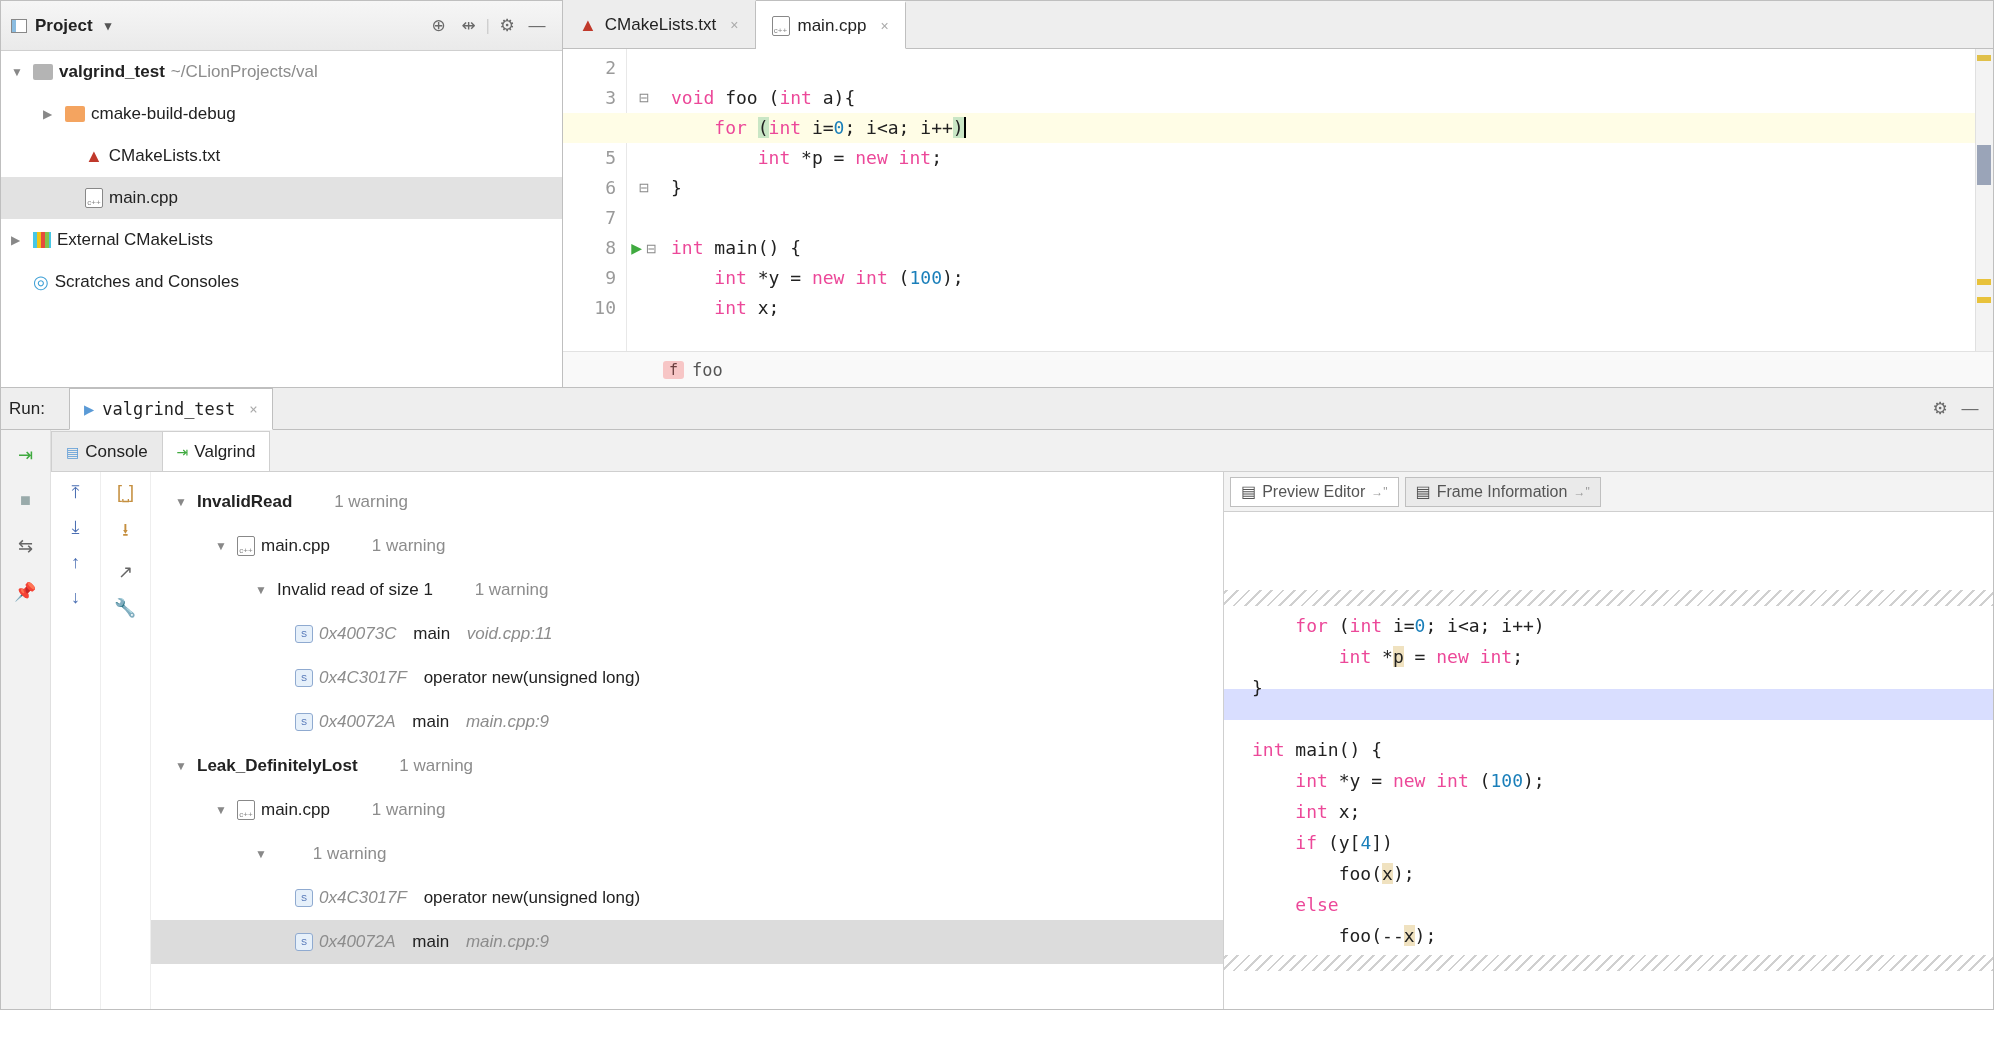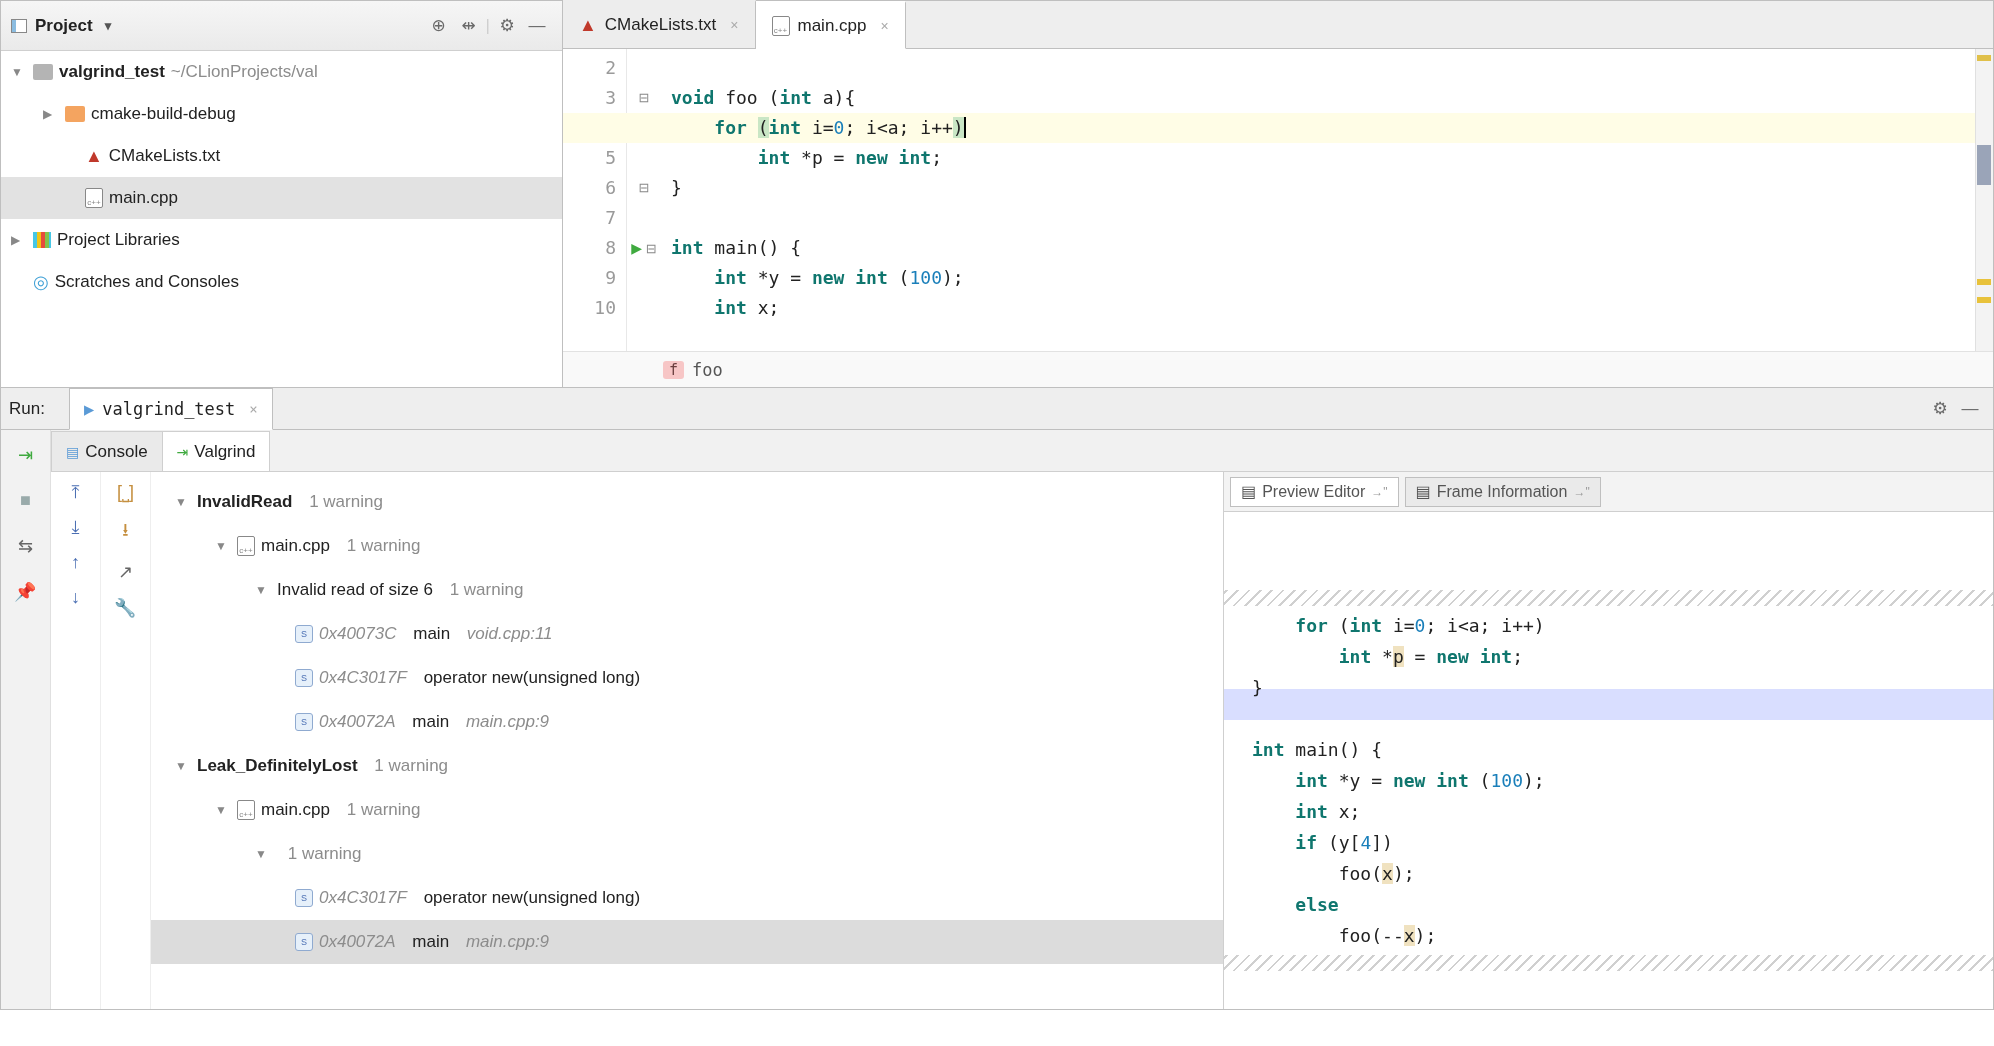--- a/index.html
+++ b/index.html
@@ -36,21 +36,21 @@
     .tab-bar { height: 48px; background: #eee; border-bottom: 1px solid #bfbfbf; display: flex; align-items: flex-end; }
     .file-tab { height: 48px; padding: 0 16px; display: flex; align-items: center; gap: 8px; border-right: 1px solid #bfbfbf; cursor: pointer; background: #ededed; border-top: 2px solid transparent; }
     .file-tab.active { background: #fff; border-top: 2px solid #fff; border-bottom: 1px solid #fff; margin-bottom: -1px; }
     .tab-close { color: #aaa; font-size: 14px; margin-left: 6px; }
     .editor-body { flex: 1; display: flex; background: #fff; position: relative; }
     .gutter { width: 64px; text-align: right; padding: 4px 10px 0 0; color: #9a9a9a; font-family: "Consolas","DejaVu Sans Mono",monospace; font-size: 18px; line-height: 30px; background: #fff; border-right: 1px solid #e8e8e8; }
     .gutter2 { width: 34px; padding-top: 4px; font-size: 13px; color: #888; line-height: 30px; text-align: center; }
     .code { flex: 1; padding: 4px 0 0 10px; font-family: "Consolas","DejaVu Sans Mono",monospace; font-size: 18px; line-height: 30px; white-space: pre; }
     .hl-line { display: block; background: #fffde6; position: absolute; left: 0; right: 0; height: 30px; z-index: 0; }
     .code-content { position: relative; z-index: 1; }
-    .kw { color: #0f766e; font-weight: bold; }
+    .kw { color: #ec4899; font-weight: normal; }
     .num { color: #1a7fba; }
     .paren-hl { background: #c9e6c5; }
     .right-stripe { position: absolute; right: 0; top: 0; width: 18px; bottom: 0; background: #f3f3f3; border-left: 1px solid #e0e0e0; }
     .mark { position: absolute; right: 2px; width: 14px; height: 6px; background: #e8c23b; }
     .breadcrumb-bar { height: 36px; border-top: 1px solid #e2e2e2; background: #f9f9f9; display: flex; align-items: center; padding-left: 100px; font-family: "Consolas",monospace; color: #555; gap: 8px; }
     .bc-box { background: #f7c6c6; color: #6b3f3f; padding: 0 6px; border-radius: 3px; font-size: 15px; }
     .run-arrow { color: #3faa3f; font-size: 14px; }
 
     
     .run-header { height: 42px; background: #eee; border-bottom: 1px solid #bfbfbf; display: flex; align-items: center; padding: 0 8px; }
@@ -67,21 +67,21 @@
     .btn-col { width: 50px; display: flex; flex-direction: column; align-items: center; gap: 14px; padding-top: 10px; color: #4b6fb3; font-size: 18px; background: #fff; border-right: 1px solid #eee; }
     .btn-col2 { width: 50px; display: flex; flex-direction: column; align-items: center; gap: 14px; padding-top: 10px; color: #666; font-size: 18px; background: #fff; border-right: 1px solid #eee; }
     .val-tree { flex: 1; overflow: auto; padding: 8px 0; background: #fff; }
     .vt-row { display: flex; align-items: center; gap: 6px; height: 44px; padding-left: 8px; cursor: pointer; }
     .vt-row.sel { background: #dcdcdc; }
     .vt-row .arrow { width: 16px; color: #888; font-size: 12px; }
     .lvl1 { padding-left: 24px; }
     .lvl2 { padding-left: 64px; }
     .lvl3 { padding-left: 104px; }
     .lvl4 { padding-left: 144px; }
-    .mutegray { color: #8c8c8c; }
+    .mutegray { color: #8c8c8c; margin-left: 25px; }
     .italic-addr { color: #8c8c8c; font-style: italic; text-align: center; }
     .asm-icon { width: 18px; height: 18px; border: 1px solid #8faad0; background: #e6f0fa; border-radius: 3px; font-size: 9px; display: flex; align-items: center; justify-content: center; color: #4b6fb3; }
 
     
     .preview-pane { width: 770px; border-left: 1px solid #cfcfcf; display: flex; flex-direction: column; background: #fff; }
     .prev-tabs { height: 40px; display: flex; align-items: center; background: #f3f3f3; border-bottom: 1px solid #cfcfcf; gap: 6px; padding-left: 6px; }
     .prev-tab { height: 30px; border: 1px solid #bfbfbf; background: #eaeaea; display: flex; align-items: center; padding: 0 10px; gap: 6px; font-size: 16px; color: #555; cursor: pointer; }
     .prev-tab.active { background: #fff; }
     .prev-code { flex: 1; padding: 12px 0 0 28px; font-family: "Consolas",monospace; font-size: 18px; line-height: 31px; white-space: pre; position: relative; }
     .prev-code .hl { display: block; background: #d9deff; position: absolute; left: 0; right: 0; height: 31px; z-index: 0; }
@@ -124,21 +124,21 @@
           <span class="cmake-icon">▲</span>
           <span>CMakeLists.txt</span>
         </div>
         <div class="tree-row indent2 sel">
           <span class="file-icon">c++</span>
           <span>main.cpp</span>
         </div>
         <div class="tree-row">
           <span class="tree-arrow">▶</span>
           <span class="libs-icon"></span>
-          <span>Project Libraries</span>
+          <span>External CMakeLists</span>
         </div>
         <div class="tree-row">
           <span style="width:16px"></span>
           <span class="scratch-icon">◎</span>
           <span>Scratches and Consoles</span>
         </div>
       </div>
     </div>
 
     <div class="editor-pane">
@@ -234,21 +234,21 @@
             <span class="mutegray">1 warning</span>
           </div>
           <div class="vt-row lvl2">
             <span class="arrow">▼</span>
             <span class="file-icon">c++</span>
             <span>main.cpp</span>&nbsp;
             <span class="mutegray">1 warning</span>
           </div>
           <div class="vt-row lvl3">
             <span class="arrow">▼</span>
-            <span>Invalid read of size 6</span>&nbsp;
+            <span>Invalid read of size 1</span>&nbsp;
             <span class="mutegray">1 warning</span>
           </div>
           <div class="vt-row lvl4">
             <span class="asm-icon">S</span>
             <span class="italic-addr">0x40073C</span>&nbsp;
             <span>main</span>&nbsp;
             <span class="italic-addr">void.cpp:11</span>
           </div>
           <div class="vt-row lvl4">
             <span class="asm-icon">S</span>

